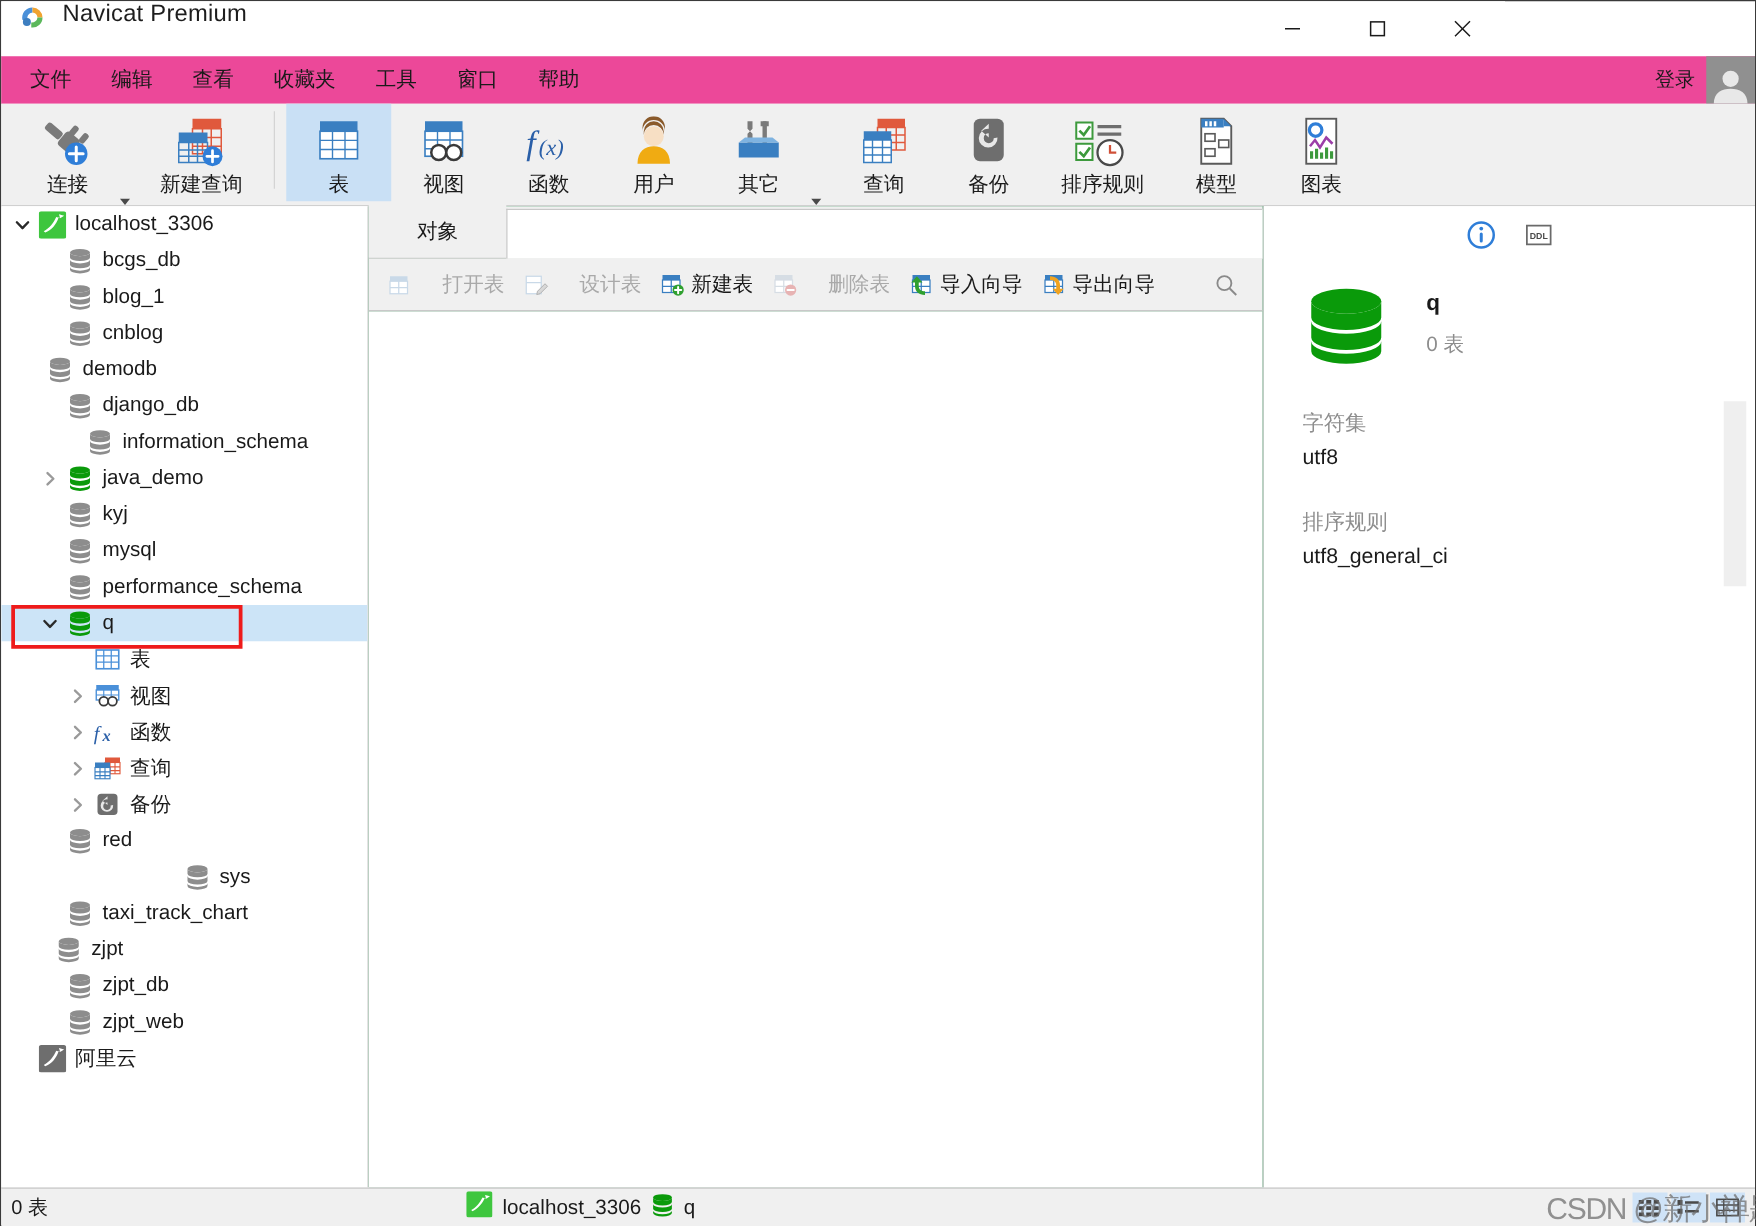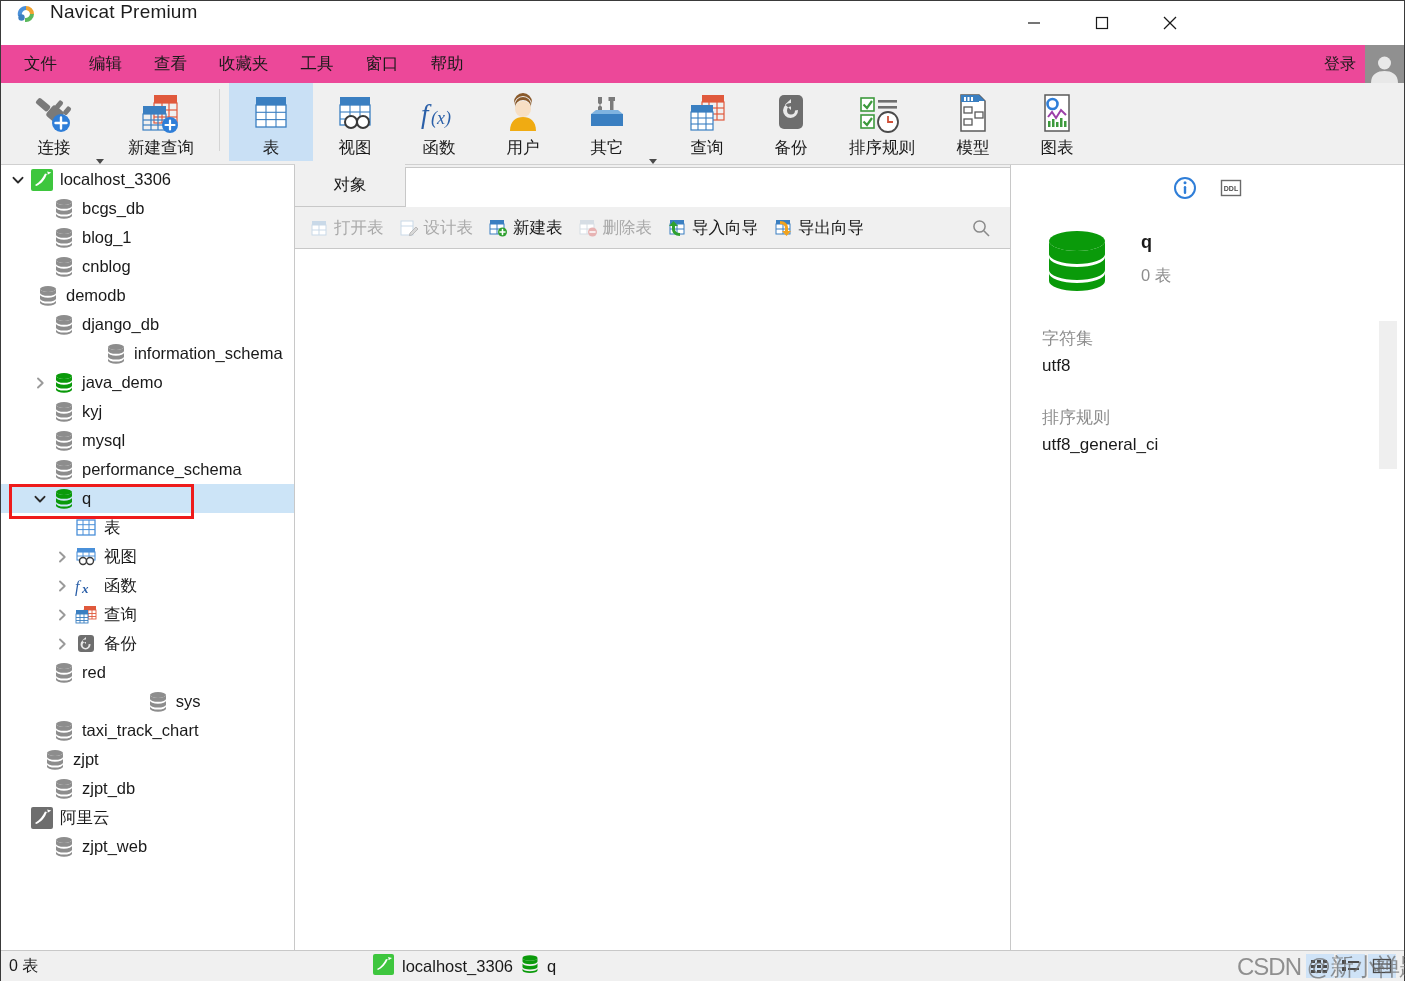--- a/index.html
+++ b/index.html
@@ -127,21 +127,21 @@
     border-top: 1px solid #c8c8c8; margin-bottom: -1px;
   }
   .objbar {
     height: 42px; background: #f0f0f0; display: flex; align-items: center;
     border-bottom: 1px solid #c8c8c8; padding-left: 6px; position: relative;
   }
   .ob-btn {
     display: flex; align-items: center; height: 32px; padding: 0 7px;
     font-size: 16.5px; color: #1a1a1a; white-space: nowrap;
   }
-  .ob-btn.disabled { color: #a9a9a9; }
+  .ob-btn.disabled { color: #a9a9a9; gap: 20px; }
   .ob-ico { width: 22px; height: 20px; margin-right: 4px; display:flex; align-items:center; justify-content:center; flex:none; }
   .search-btn {
     position: absolute; right: 16px; top: 50%; transform: translateY(-50%);
     width: 26px; height: 26px; display: flex; align-items: center; justify-content: center;
   }
   .obj-area { flex: 1; background: #ffffff; }
 
   
   .info {
     width: 393px; height: 785px; background: #ffffff; position: relative;
@@ -541,21 +541,21 @@
                 <g fill="#8d8d8d">
                   <ellipse cx="10" cy="4" rx="8" ry="2.9"></ellipse>
                   <path d="M2 4 v3.9 a8 2.9 0 0 0 16 0 V4 a8 2.9 0 0 1 -16 0z"></path>
                   <path d="M2 9.8 v3.9 a8 2.9 0 0 0 16 0 V9.8 a8 2.9 0 0 1 -16 0z"></path>
                   <path d="M2 15.6 v2.2 a8 2.9 0 0 0 16 0 V15.6 a8 2.9 0 0 1 -16 0z"></path>
                 </g>
               </svg>
             </span>
             <span class="tree-label">django_db</span>
           </div>
-          <div class="tree-row" style="padding-left: 44px; margin-left: 36px;">
+          <div class="tree-row" style="padding-left: 44px;">
             <span class="twisty"></span>
             <span class="tree-icon">
               <svg width="20" height="22" viewBox="0 0 20 22">
                 <g fill="#8d8d8d">
                   <ellipse cx="10" cy="4" rx="8" ry="2.9"></ellipse>
                   <path d="M2 4 v3.9 a8 2.9 0 0 0 16 0 V4 a8 2.9 0 0 1 -16 0z"></path>
                   <path d="M2 9.8 v3.9 a8 2.9 0 0 0 16 0 V9.8 a8 2.9 0 0 1 -16 0z"></path>
                   <path d="M2 15.6 v2.2 a8 2.9 0 0 0 16 0 V15.6 a8 2.9 0 0 1 -16 0z"></path>
                 </g>
               </svg>
@@ -795,43 +795,43 @@
                 <g fill="#8d8d8d">
                   <ellipse cx="10" cy="4" rx="8" ry="2.9"></ellipse>
                   <path d="M2 4 v3.9 a8 2.9 0 0 0 16 0 V4 a8 2.9 0 0 1 -16 0z"></path>
                   <path d="M2 9.8 v3.9 a8 2.9 0 0 0 16 0 V9.8 a8 2.9 0 0 1 -16 0z"></path>
                   <path d="M2 15.6 v2.2 a8 2.9 0 0 0 16 0 V15.6 a8 2.9 0 0 1 -16 0z"></path>
                 </g>
               </svg>
             </span>
             <span class="tree-label">zjpt_db</span>
           </div>
+          <div class="tree-row" style="padding-left: 28px;">
+            <span class="twisty"></span>
+            <span class="tree-icon">
+              <svg width="20" height="22" viewBox="0 0 20 22">
+                <g fill="#8d8d8d">
+                  <ellipse cx="10" cy="4" rx="8" ry="2.9"></ellipse>
+                  <path d="M2 4 v3.9 a8 2.9 0 0 0 16 0 V4 a8 2.9 0 0 1 -16 0z"></path>
+                  <path d="M2 9.8 v3.9 a8 2.9 0 0 0 16 0 V9.8 a8 2.9 0 0 1 -16 0z"></path>
+                  <path d="M2 15.6 v2.2 a8 2.9 0 0 0 16 0 V15.6 a8 2.9 0 0 1 -16 0z"></path>
+                </g>
+              </svg>
+            </span>
+            <span class="tree-label">zjpt_web</span>
+          </div>
           <div class="tree-row" style="padding-left: 6px;">
             <span class="twisty"></span>
             <span class="tree-icon">
               <svg width="22" height="22" viewBox="0 0 22 22">
                 <rect width="22" height="22" rx="2" fill="#6e6e6e"></rect>
                 <path d="M4 16 C8.5 13.5 12 9 14 4.5 l3.2 1.1 -1.1 -3.2 4.2 1.1 -3.2 2.1 -1.1 -1.1 C14 11 10 15 5.2 17z" fill="#fff"></path>
               </svg>
             </span>
             <span class="tree-label">阿里云</span>
-          </div>
-          <div class="tree-row" style="padding-left: 28px;">
-            <span class="twisty"></span>
-            <span class="tree-icon">
-              <svg width="20" height="22" viewBox="0 0 20 22">
-                <g fill="#8d8d8d">
-                  <ellipse cx="10" cy="4" rx="8" ry="2.9"></ellipse>
-                  <path d="M2 4 v3.9 a8 2.9 0 0 0 16 0 V4 a8 2.9 0 0 1 -16 0z"></path>
-                  <path d="M2 9.8 v3.9 a8 2.9 0 0 0 16 0 V9.8 a8 2.9 0 0 1 -16 0z"></path>
-                  <path d="M2 15.6 v2.2 a8 2.9 0 0 0 16 0 V15.6 a8 2.9 0 0 1 -16 0z"></path>
-                </g>
-              </svg>
-            </span>
-            <span class="tree-label">zjpt_web</span>
           </div>
         </div>
       <div class="red-box"></div>
     </div>
 
     <div class="center">
       <div class="tabstrip">
         <div class="tab active">对象</div>
         <div class="tab-blank"></div>
       </div>

